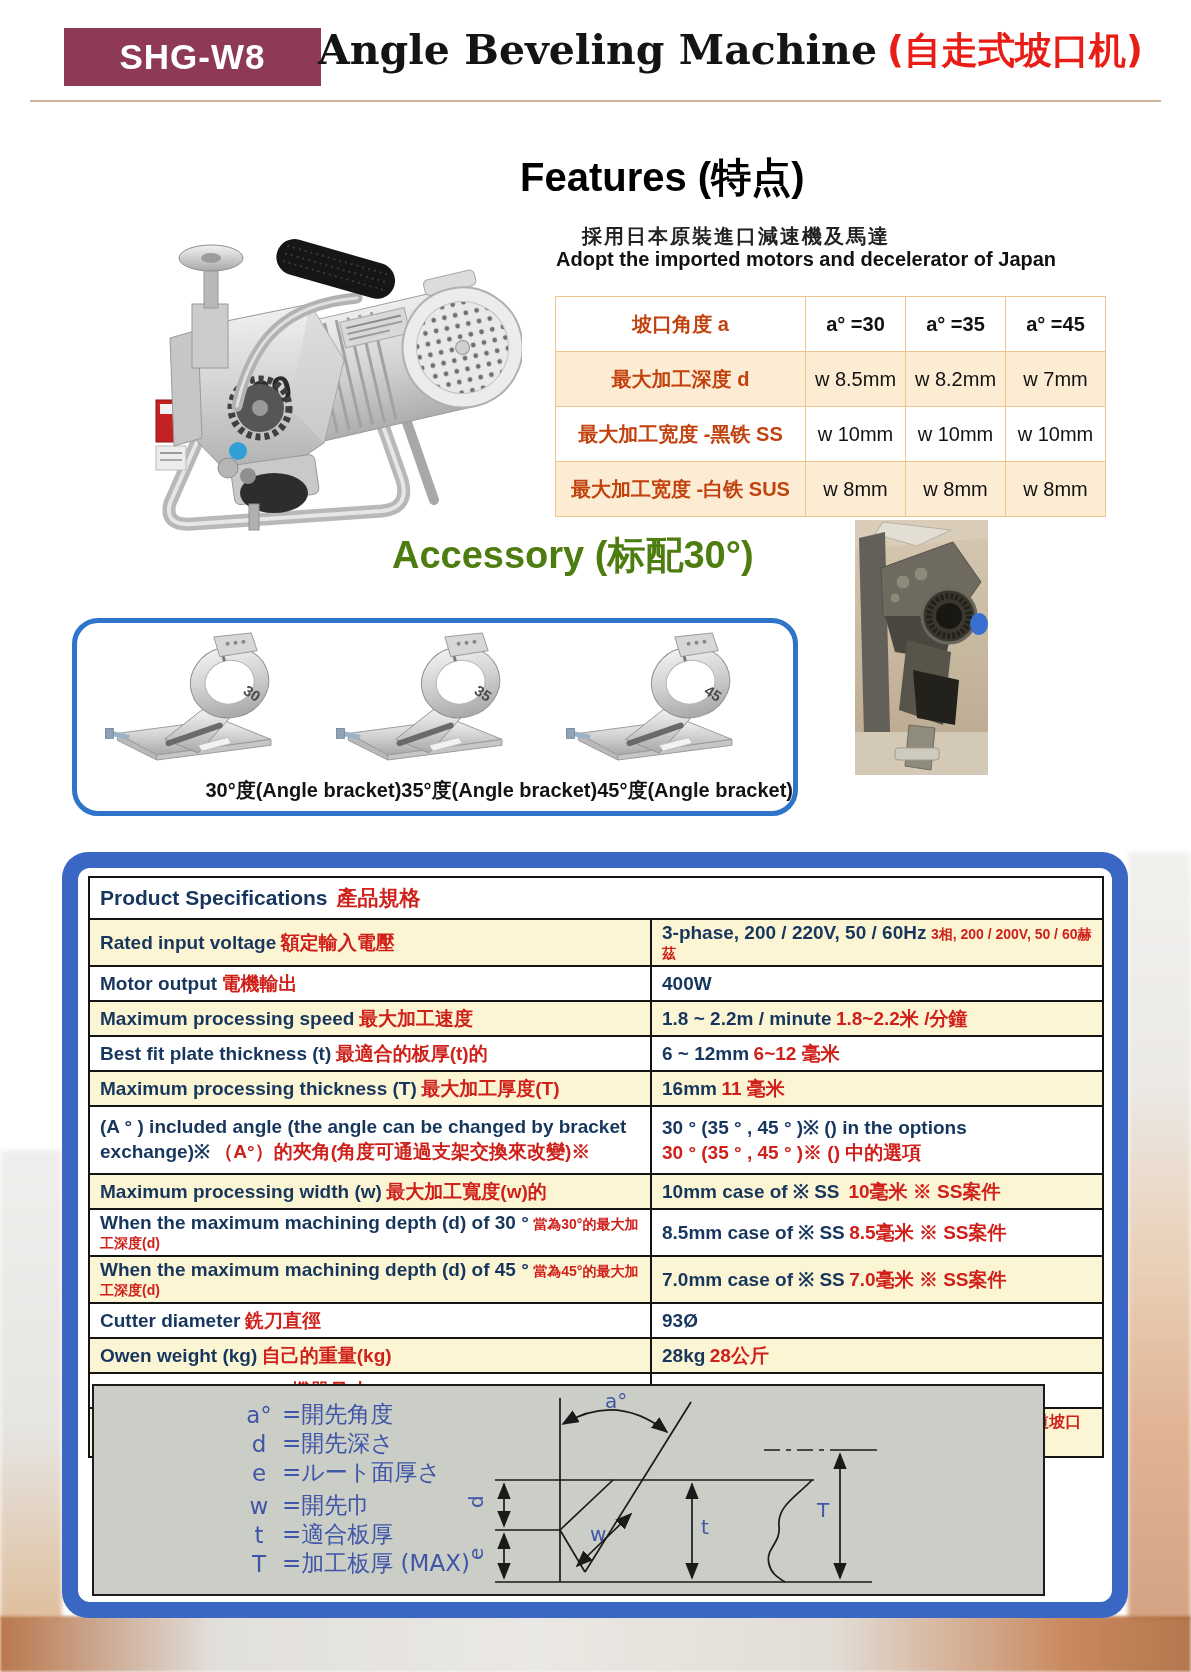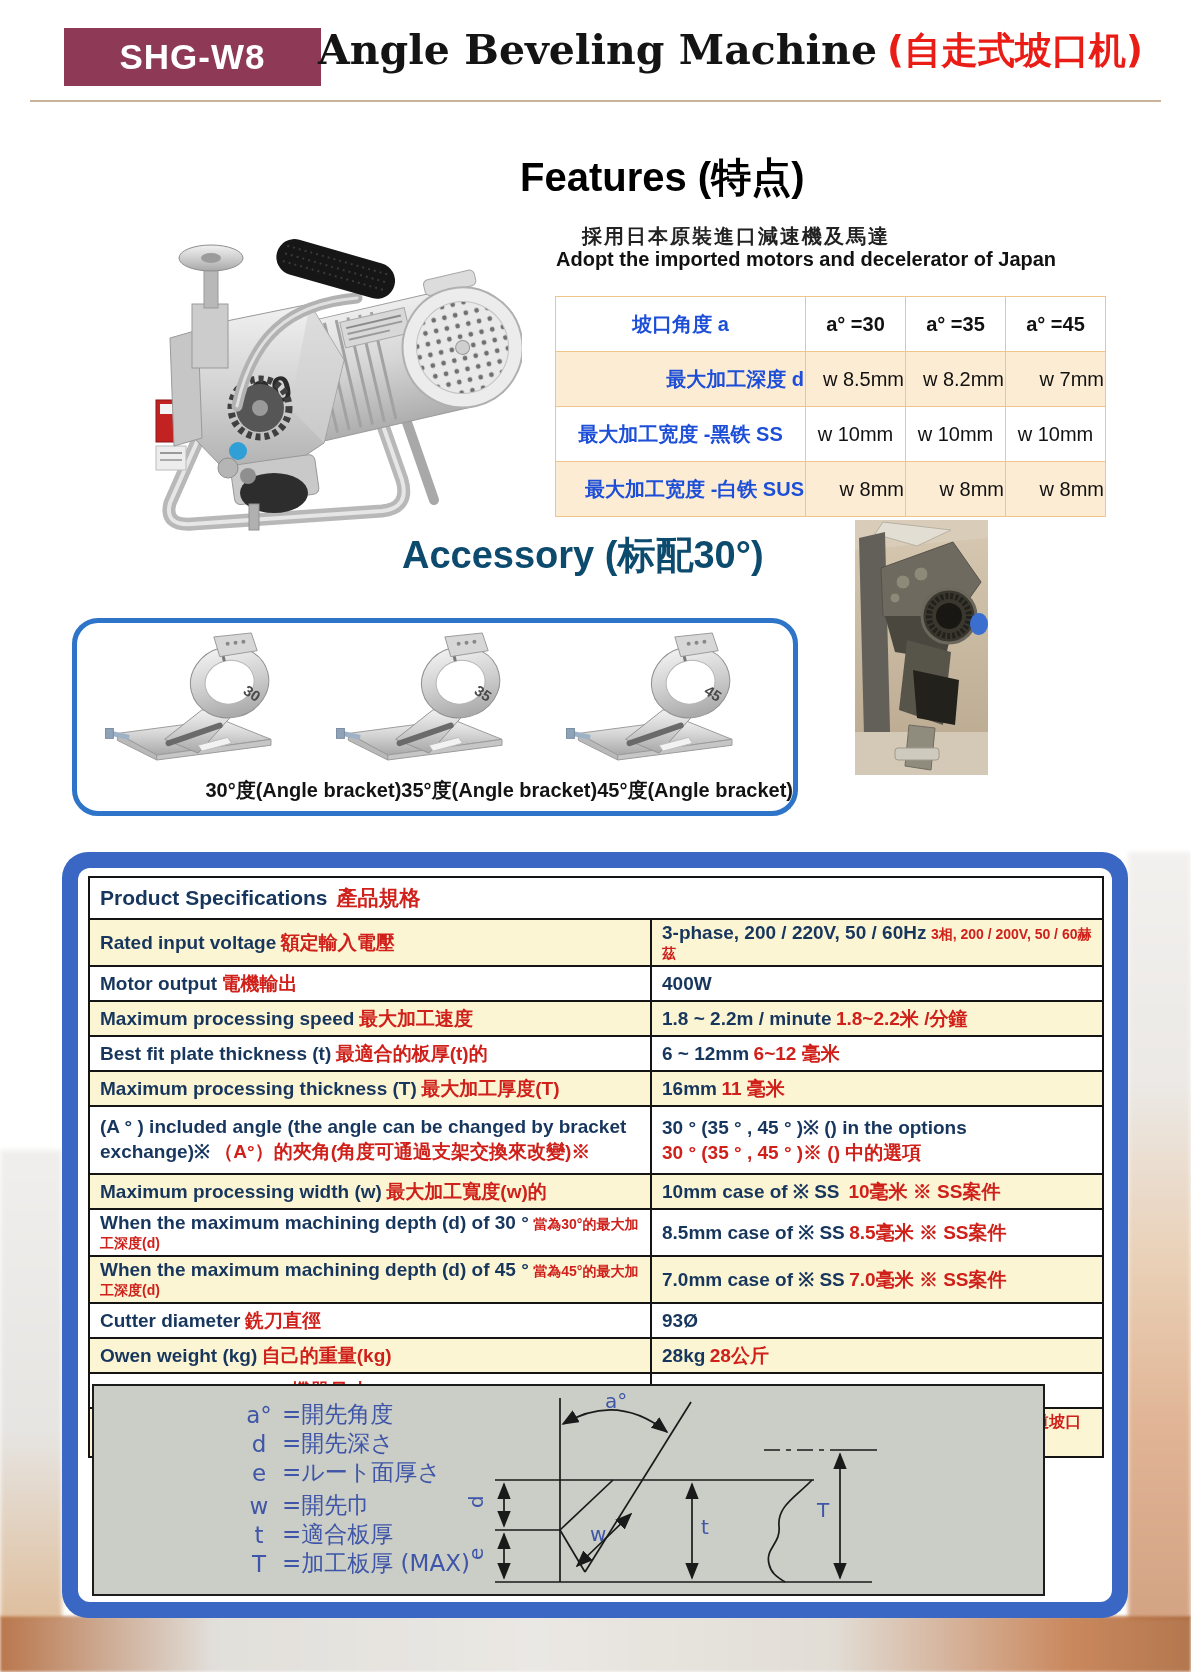--- a/index.html
+++ b/index.html
@@ -19,26 +19,26 @@
 
   
   .features-h{left:520px;top:150px;font-size:40px;font-weight:bold;color:#000;}
   .feat-cn{left:582px;top:223px;font-size:20px;font-weight:600;color:#222;letter-spacing:2px;}
   .feat-en{left:556px;top:248px;font-size:20px;font-weight:bold;color:#111;}
 
   
   .mini{left:555px;top:296px;border-collapse:collapse;table-layout:fixed;}
   .mini td{border:1px solid #f0c48e;font-size:20px;text-align:center;vertical-align:middle;
            background:#fff;height:52px;color:#111;}
-  .mini tr.alt td{background:#fcecd4;text-align:right;}
-  .mini td.lab{color:#1d4ed8;font-weight:bold;}
+  .mini tr.alt td{background:#fcecd4;}
+  .mini td.lab{color:#c2410c;font-weight:bold;}
   .mini td.hval{font-weight:bold;}
 
   
-  .acc-h{left:392px;top:530px;font-size:38px;font-weight:bold;color:#0c4a6e;margin-left:10px;}
+  .acc-h{left:392px;top:530px;font-size:38px;font-weight:bold;color:#4d7c0f;}
   .acc-box{left:72px;top:618px;width:716px;height:188px;border:5px solid #2e74c8;
            border-radius:26px;background:#fff;}
   .acc-items{position:absolute;left:0;top:8px;width:100%;display:flex;justify-content:space-evenly;}
   .acc-labels{position:absolute;left:0;bottom:7px;width:100%;display:flex;justify-content:flex-end;
               font-size:20px;font-weight:bold;color:#131313;}
 
   
   .panel{left:62px;top:852px;width:1066px;height:766px;background:#3a67c4;border-radius:26px;}
   .panel-inner{position:absolute;left:16px;top:16px;width:1034px;height:734px;background:#fff;border-radius:12px;}
 

